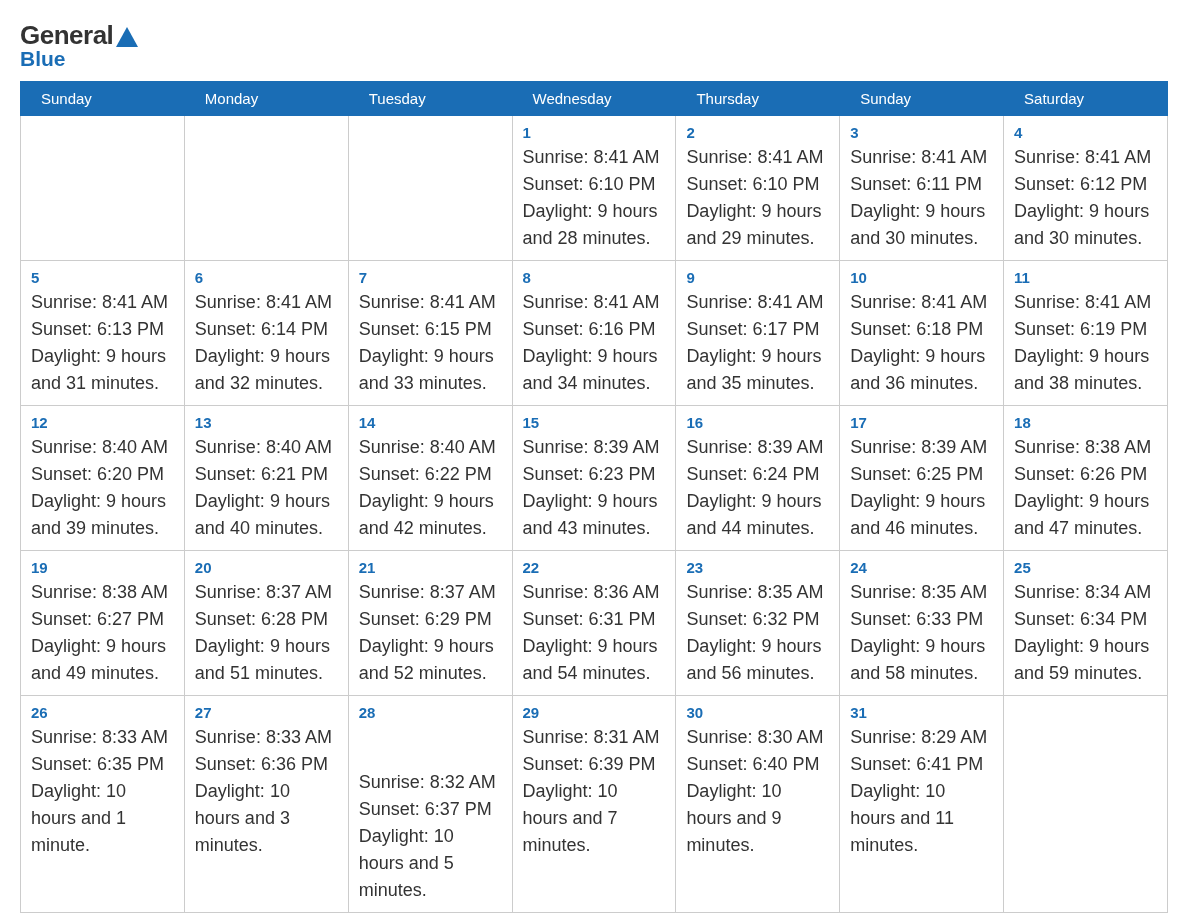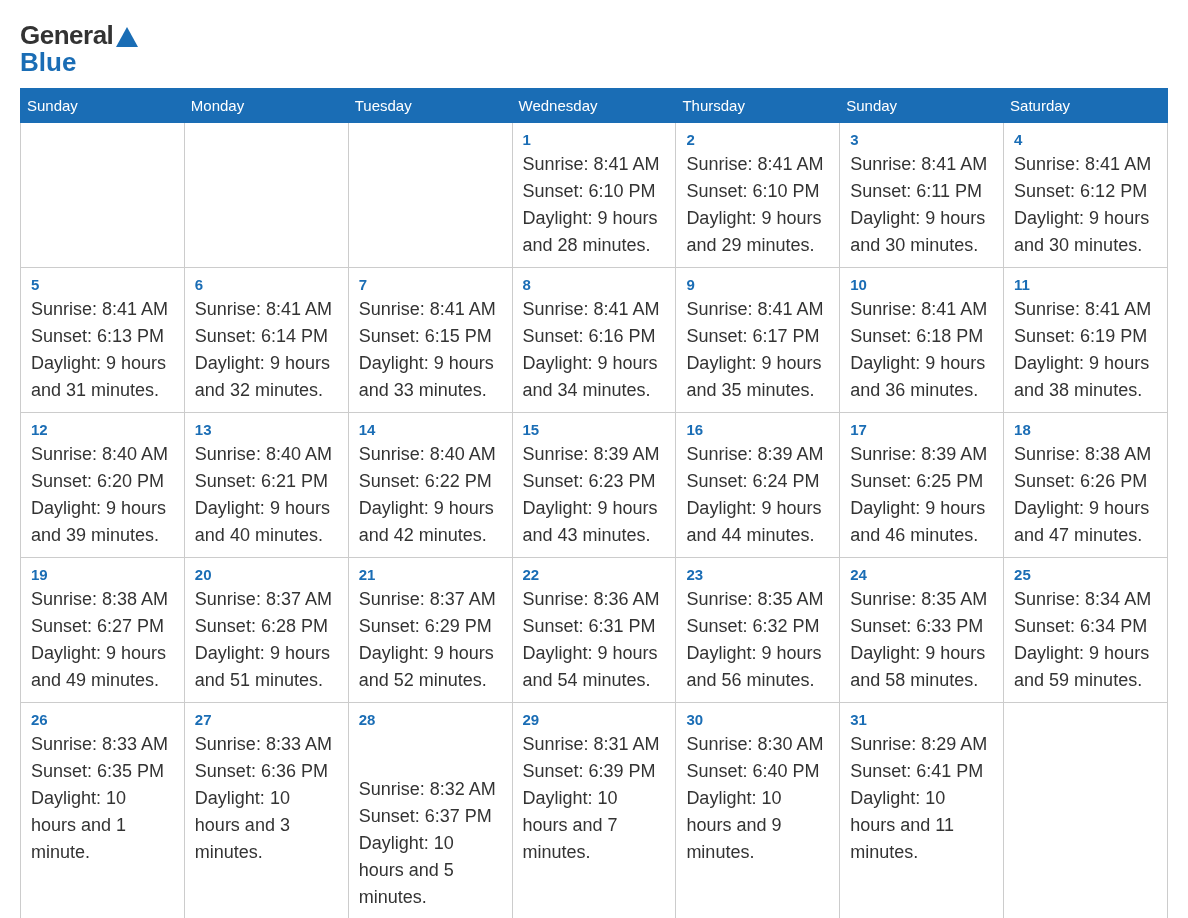--- a/index.html
+++ b/index.html
@@ -33,21 +33,21 @@
       margin-top: 4px;
     }
     .calendar {
       width: 100%;
       border-collapse: collapse;
       margin-top: 10px;
     }
     .calendar th {
       background-color: #1a6db5;
       color: #fff;
-      padding: 8px 6px;
+      padding: 8px 20px;
       text-align: left;
       font-size: 15px;
       font-weight: normal;
       border: 1px solid #1a6db5;
     }
     .calendar td {
       vertical-align: top;
       padding: 8px 10px;
       border: 1px solid #ccc;
       width: 14.28%;
@@ -85,21 +85,21 @@
 <body>
 
 <div class="header">
   <div class="logo-wrapper">
     <div class="logo-top">
       <span class="logo-general" style="font-size:26px;font-weight:bold;color:#333;letter-spacing:-0.5px;">General</span>
       <svg width="22" height="20" viewBox="0 0 22 20" style="margin-left:3px;margin-top:2px;">
         <polygon points="0,20 11,0 22,20" fill="#1a6db5"></polygon>
       </svg>
     </div>
-    <span class="logo-blue" style="font-size:26px;font-weight:bold;color:#1a6db5;margin-top:-4px;margin-left:0px;">Blue</span>
+    <span class="logo-blue" style="font-size:21px;font-weight:bold;color:#1a6db5;margin-top:-4px;margin-left:0px;">Blue</span>
   </div>
   <div class="title-block">
   </div>
 </div>
 
 <table class="calendar">
   <thead>
     <tr>
     <th>Sunday</th>
         <th>Monday</th>

